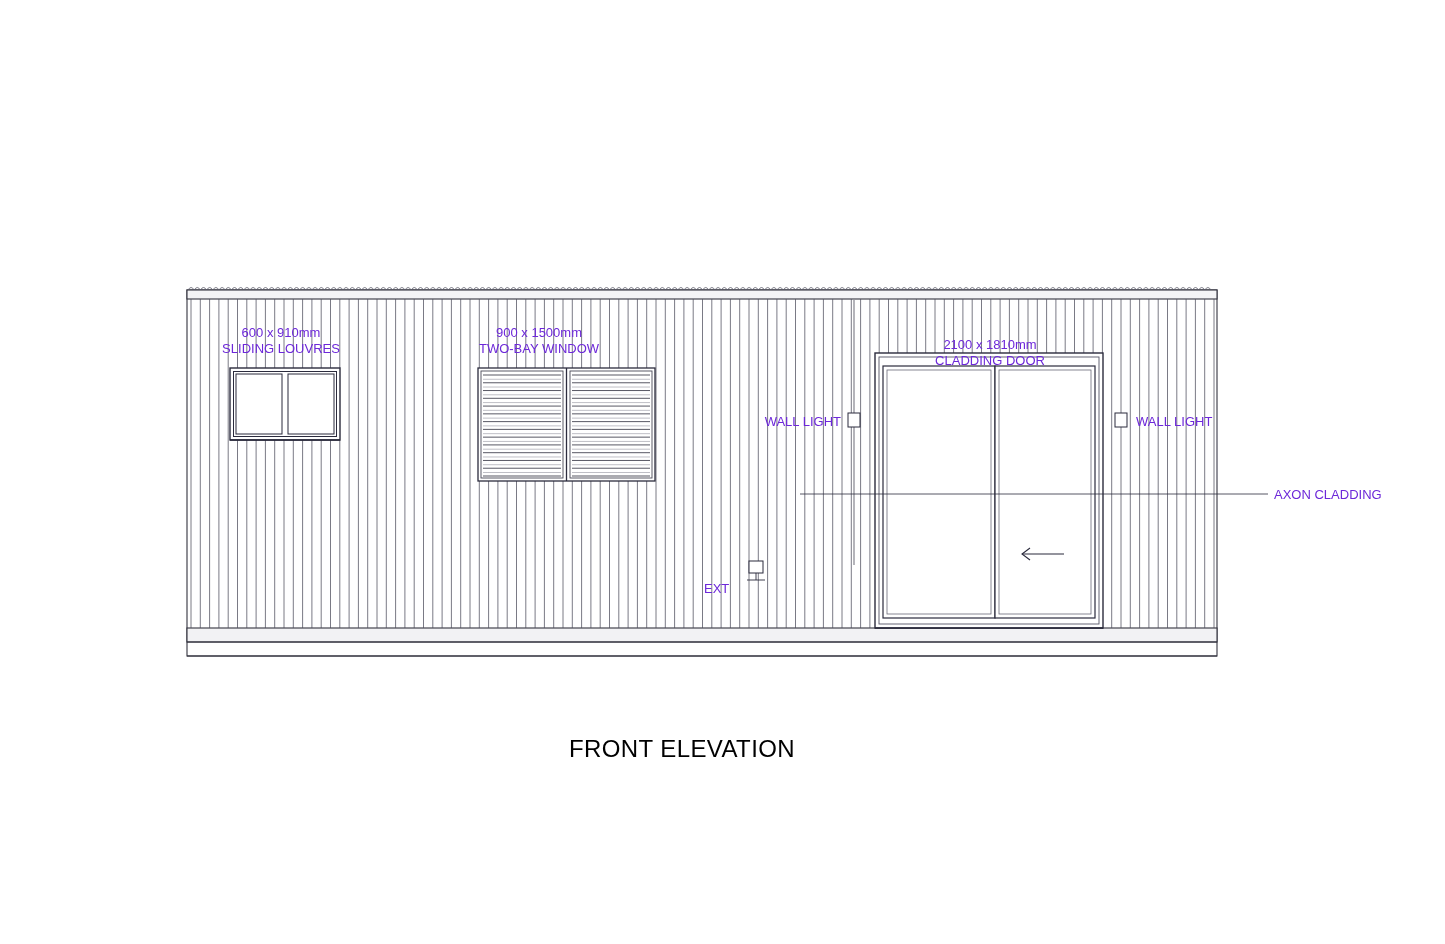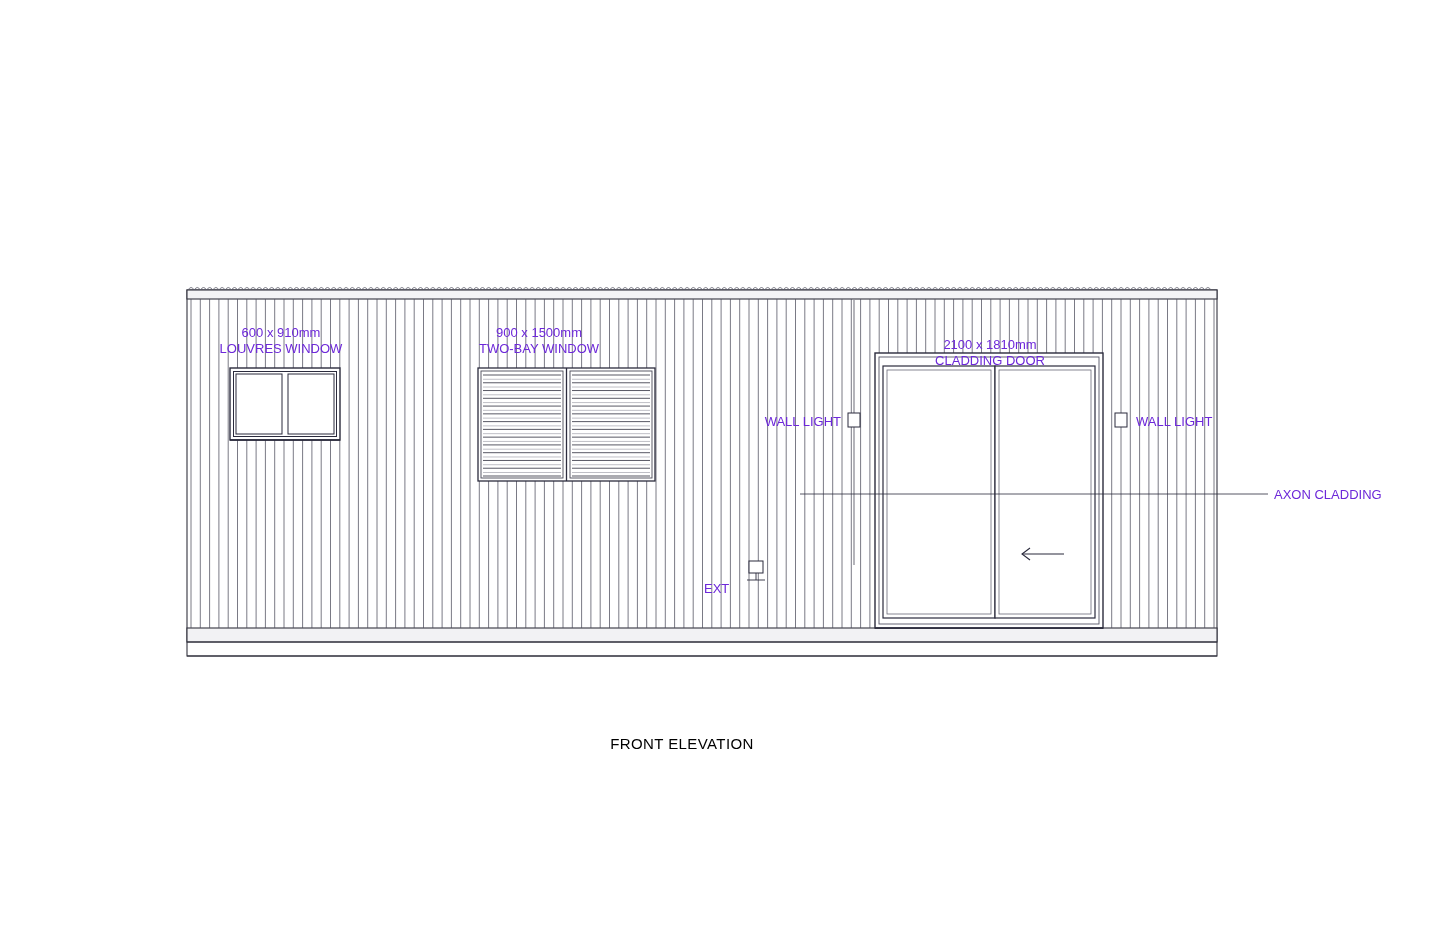--- a/index.html
+++ b/index.html
@@ -33,21 +33,21 @@
   .lbl.center {
     text-align: center;
     transform: translateX(-50%);
   }
   .lbl.right {
     text-align: right;
     transform: translateX(-100%);
   }
   .title-label {
     position: absolute;
-    font-size: 15px;
+    font-size: 24px;
     letter-spacing: 0.4px;
     white-space: nowrap;
     transform: translateX(-50%);
     text-align: center;
   }
 </style>
 </head>
 <body>
 
 <svg id="drawing" viewBox="0 0 1445 944" xmlns="http://www.w3.org/2000/svg">
@@ -359,21 +359,21 @@
     <line x1="800" y1="494" x2="1268" y2="494" stroke="#2b2b3d" stroke-width="0.8"></line>
   </g>
 
   <g stroke="#9a9aa6" stroke-width="0.7">
     <line x1="1217" y1="410" x2="1217" y2="480"></line>
   </g>
 </svg>
 
 <div class="lbl center" style="left:281px; top:325px;">
   <div>600 x 910mm</div>
-  <div>LOUVRES WINDOW</div>
+  <div>SLIDING LOUVRES</div>
 </div>
 
 <div class="lbl center" style="left:539px; top:325px;">
   <div>900 x 1500mm</div>
   <div>TWO-BAY WINDOW</div>
 </div>
 
 <div class="lbl center" style="left:990px; top:325px;margin-top:12px;">
   <div>2100 x 1810mm</div>
   <div>CLADDING DOOR</div>

